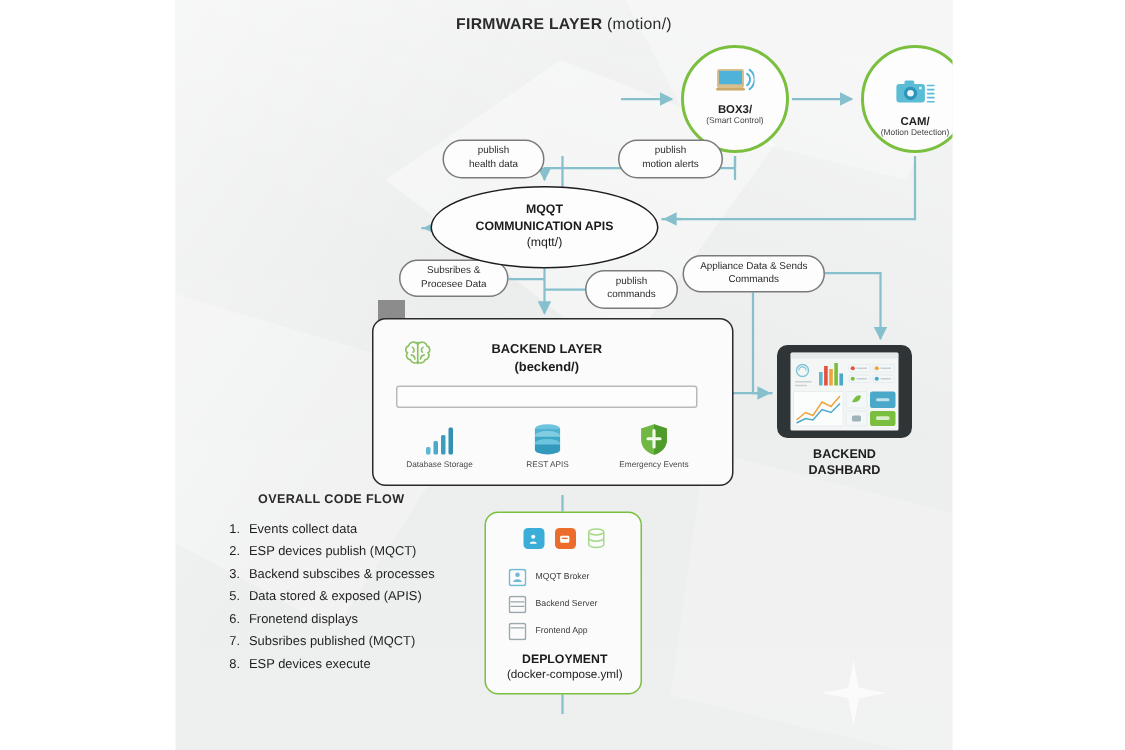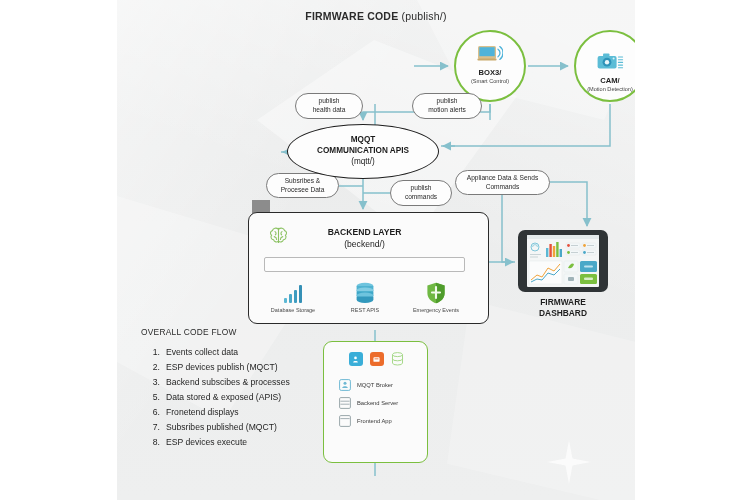--- a/index.html
+++ b/index.html
@@ -107,21 +107,21 @@
   
   #backend {
     position:absolute; left:131px; top:212px; width:241px; height:112px;
     background:#fbfbfb; border:1.4px solid #2a2a2a; border-radius:9px;
   }
   #be-brain { position:absolute; left:19px; top:12px; }
   #be-title {
     position:absolute; left:0; top:14px; width:231px; text-align:center;
     font-size:8.6px; font-weight:bold; color:#1b1b1b; line-height:1.38;
   }
-  #be-title .lite { font-weight:normal; }
+  #be-title .lite { font-weight:bold; }
   #be-input {
     position:absolute; left:15px; top:44px; width:201px; height:15px;
     background:#fdfdfd; border:1px solid #b9b9b9; border-radius:2px;
   }
   .be-feat {
     position:absolute; top:67px; width:72px;
     display:flex; flex-direction:column; align-items:center;
   }
   #be-f1 { left:8px; }
   #be-f2 { left:80px; }
@@ -136,22 +136,22 @@
   #tablet .scr {
     width:100%; height:100%; background:#f4f6f6; border-radius:1px;
     position:relative; overflow:hidden;
   }
   #tab-cap {
     position:absolute; left:386px; top:297px; width:120px; text-align:center;
     font-size:8.4px; font-weight:bold; color:#1e1e1e; line-height:1.3;
   }
   
   #flow-title {
-    position:absolute; left:24px; top:327px;
-    font-size:8.4px; font-weight:normal; color:#2a2a2a; letter-spacing:.25px;
+    position:absolute; left:55px; top:327px;
+    font-size:8.4px; font-weight:bold; color:#2a2a2a; letter-spacing:.25px;
   }
   #flow-list {
     position:absolute; left:26px; top:345px; width:200px;
     margin:0; padding:0; list-style:none;
   }
   #flow-list li {
     display:flex; font-size:8.6px; color:#1f1f1f; line-height:1.0; height:15px;
     align-items:center;
   }
   #flow-list li .n { width:17px; text-align:right; margin-right:6px; color:#1f1f1f; }
@@ -222,22 +222,22 @@
         <path d="M385 195 L385 262 L398 262"></path>
 
         <path d="M362 262 L396 262" marker-end="url(#ah)"></path>
 
         <path d="M258 341 L258 330"></path>
         <line x1="258" y1="463" x2="258" y2="476"></line>
       </g>
     </svg>
 
     <div id="fw-title">
-      <span>FIRMWARE CODE</span>
-      <span class="paren">(publish/)</span>
+      <span>FIRMWARE LAYER</span>
+      <span class="paren">(motion/)</span>
     </div>
 
 
     <div class="circle c-box">
       <span class="glyph">
         <svg width="26" height="22" viewBox="0 0 26 22">
           <rect x="1" y="3" width="18" height="13" rx="1.6" fill="#d9bf8c"></rect>
           <rect x="2.3" y="4.2" width="15.4" height="9" fill="#4fb3d9"></rect>
           <rect x="0.4" y="15.6" width="19.2" height="1.8" rx="0.9" fill="#c9a96b"></rect>
           <g fill="none" stroke="#4fb3d9" stroke-width="1.3" stroke-linecap="round">
@@ -405,21 +405,21 @@
           <rect x="53" y="26" width="17" height="11" rx="1.5" fill="#4aa8c8"></rect>
           <rect x="57" y="30.5" width="9" height="2" rx="1" fill="#bfe2ee"></rect>
           <rect x="37" y="39" width="14" height="10" rx="1" fill="#f3f7f8" stroke="#e2e9ea" stroke-width=".5"></rect>
           <rect x="41" y="42" width="6" height="4" rx="1" fill="#9fb3b8"></rect>
           <rect x="53" y="39" width="17" height="10" rx="1.5" fill="#7bbf3f"></rect>
           <rect x="57" y="42.5" width="9" height="2.5" rx="1" fill="#d9eec8"></rect>
         </svg>
       </div>
     </div>
     <div id="tab-cap">
-      <div>FIRMWARE</div>
+      <div>BACKEND</div>
       <div>DASHBARD</div>
     </div>
 
     <div id="flow-title">OVERALL CODE FLOW</div>
     <ul id="flow-list">
       <li>
         <span class="n">1.</span>
         <span>Events collect data</span>
       </li>
       <li>
@@ -498,16 +498,20 @@
           <span class="ic">
             <svg width="12" height="12" viewBox="0 0 12 12">
               <rect x="0.6" y="0.6" width="10.8" height="10.8" rx="1.2" fill="none" stroke="#9aa7ab" stroke-width="1"></rect>
               <line x1="1.4" y1="3.6" x2="10.6" y2="3.6" stroke="#9aa7ab" stroke-width=".9"></line>
             </svg>
           </span>
           <span class="lb">Frontend App</span>
         </div>
       </div>
 
+      <div id="dep-title">
+        <div>DEPLOYMENT</div>
+        <div class="lite">(docker-compose.yml)</div>
+      </div>
     </div>
 
   </div>
 </div>
 
 </body></html>

